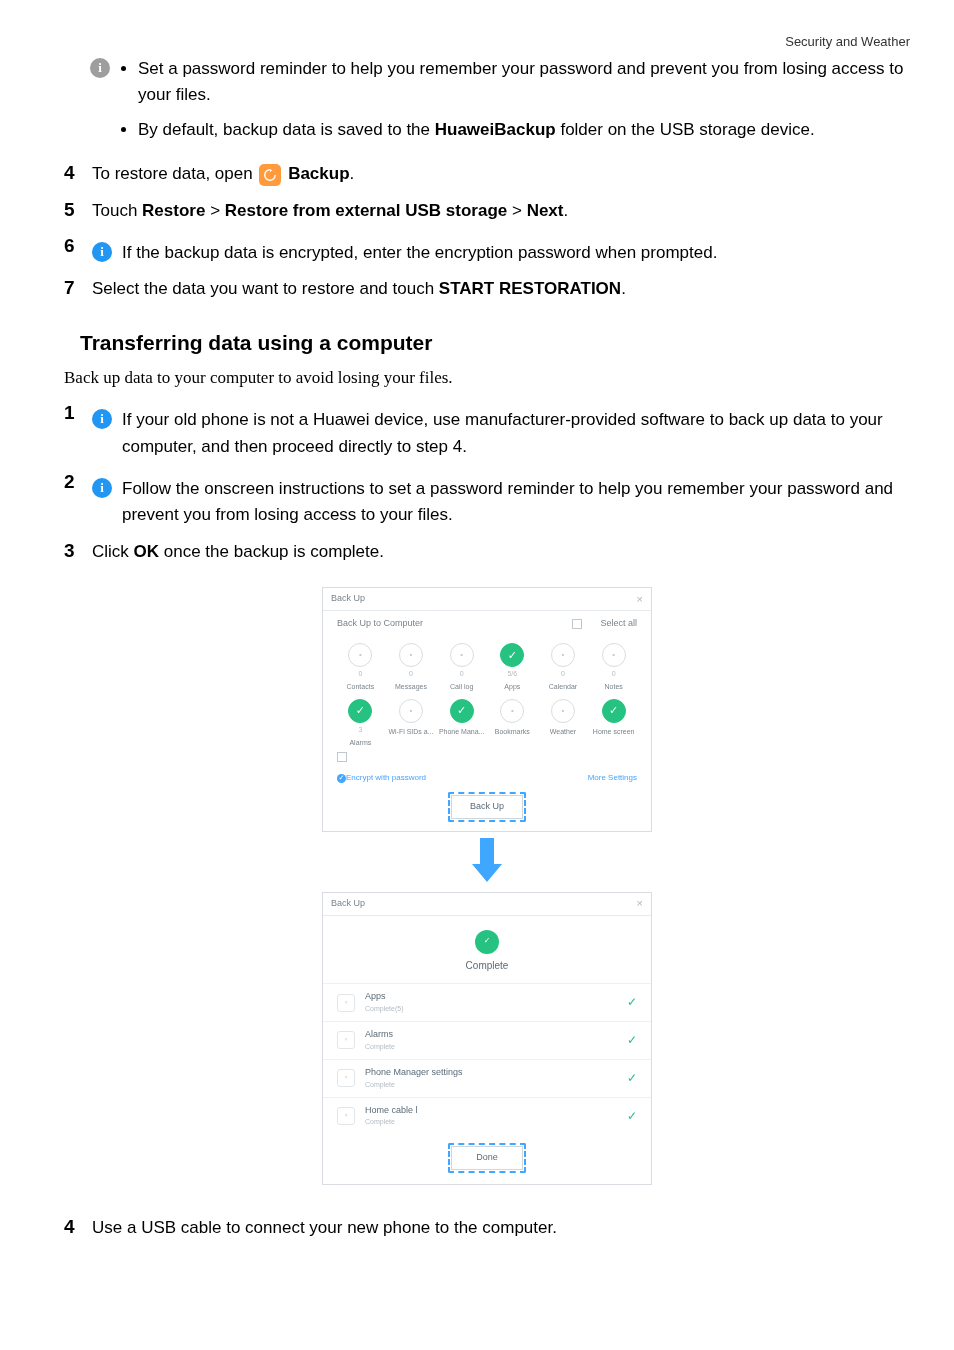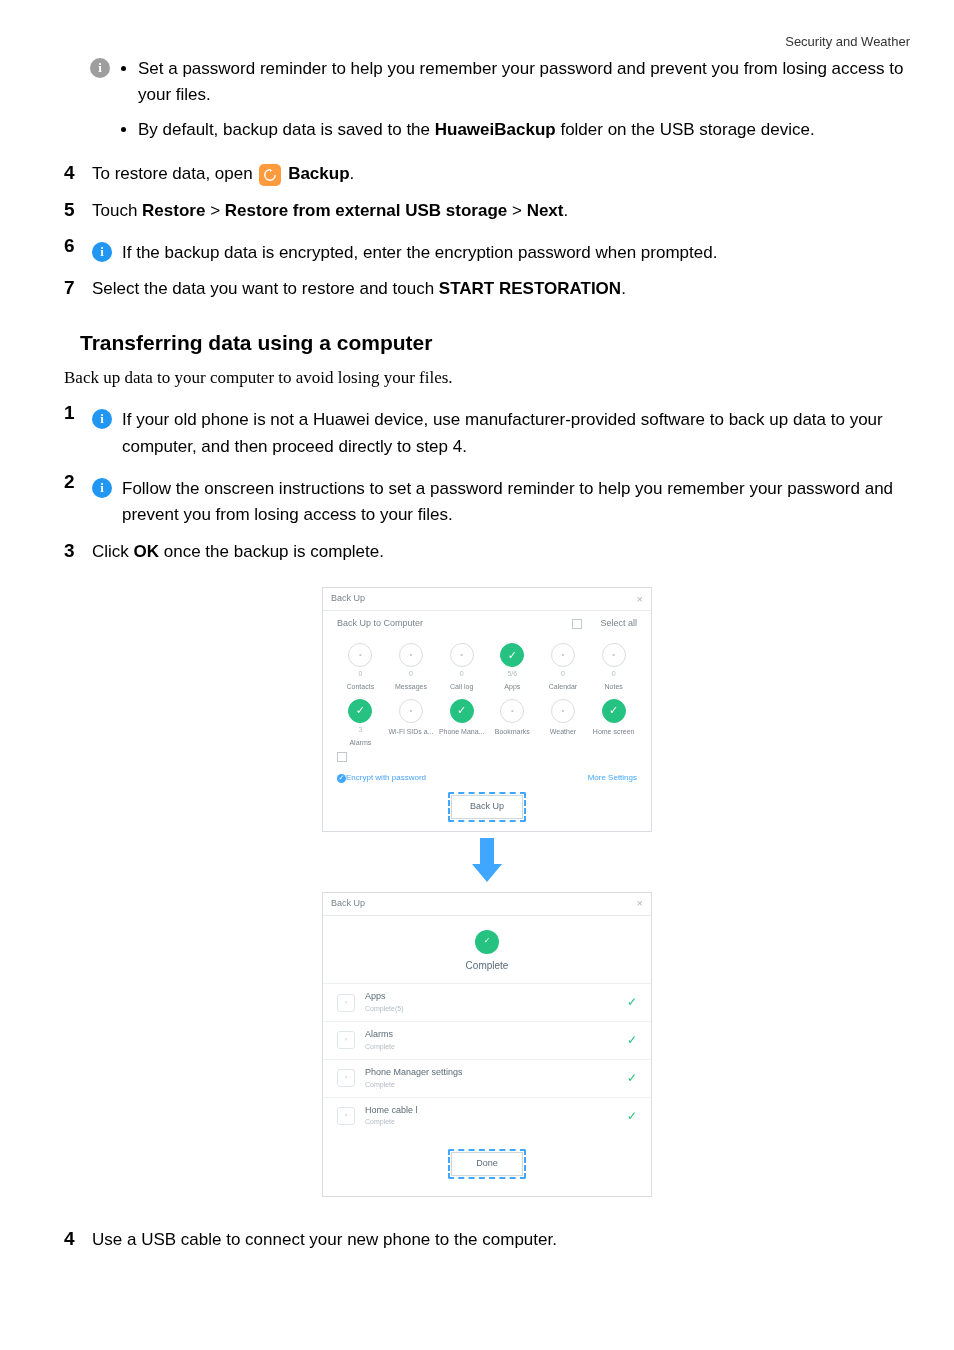--- a/index.html
+++ b/index.html
@@ -477,21 +477,21 @@
           <div class="result-row">
             <span class="ricon">◦</span>
             <span class="rtext">
               <div class="rtitle">Home cable l</div>
               <div class="rsub">Complete</div>
             </span>
             <span class="rcheck">✓</span>
           </div>
         </div>
       <div style="padding:10px 0 12px 0; display:flex; justify-content:center;">
-        <div class="dashed-btn" style="margin:8px;">
+        <div class="dashed-btn" style="margin:2px;">
           <span>Done</span>
           <span class="dashed-ring"></span>
         </div>
       </div>
     </div>
 
   </div>
 
   <div class="ol-step">
     <div class="num">4</div>

